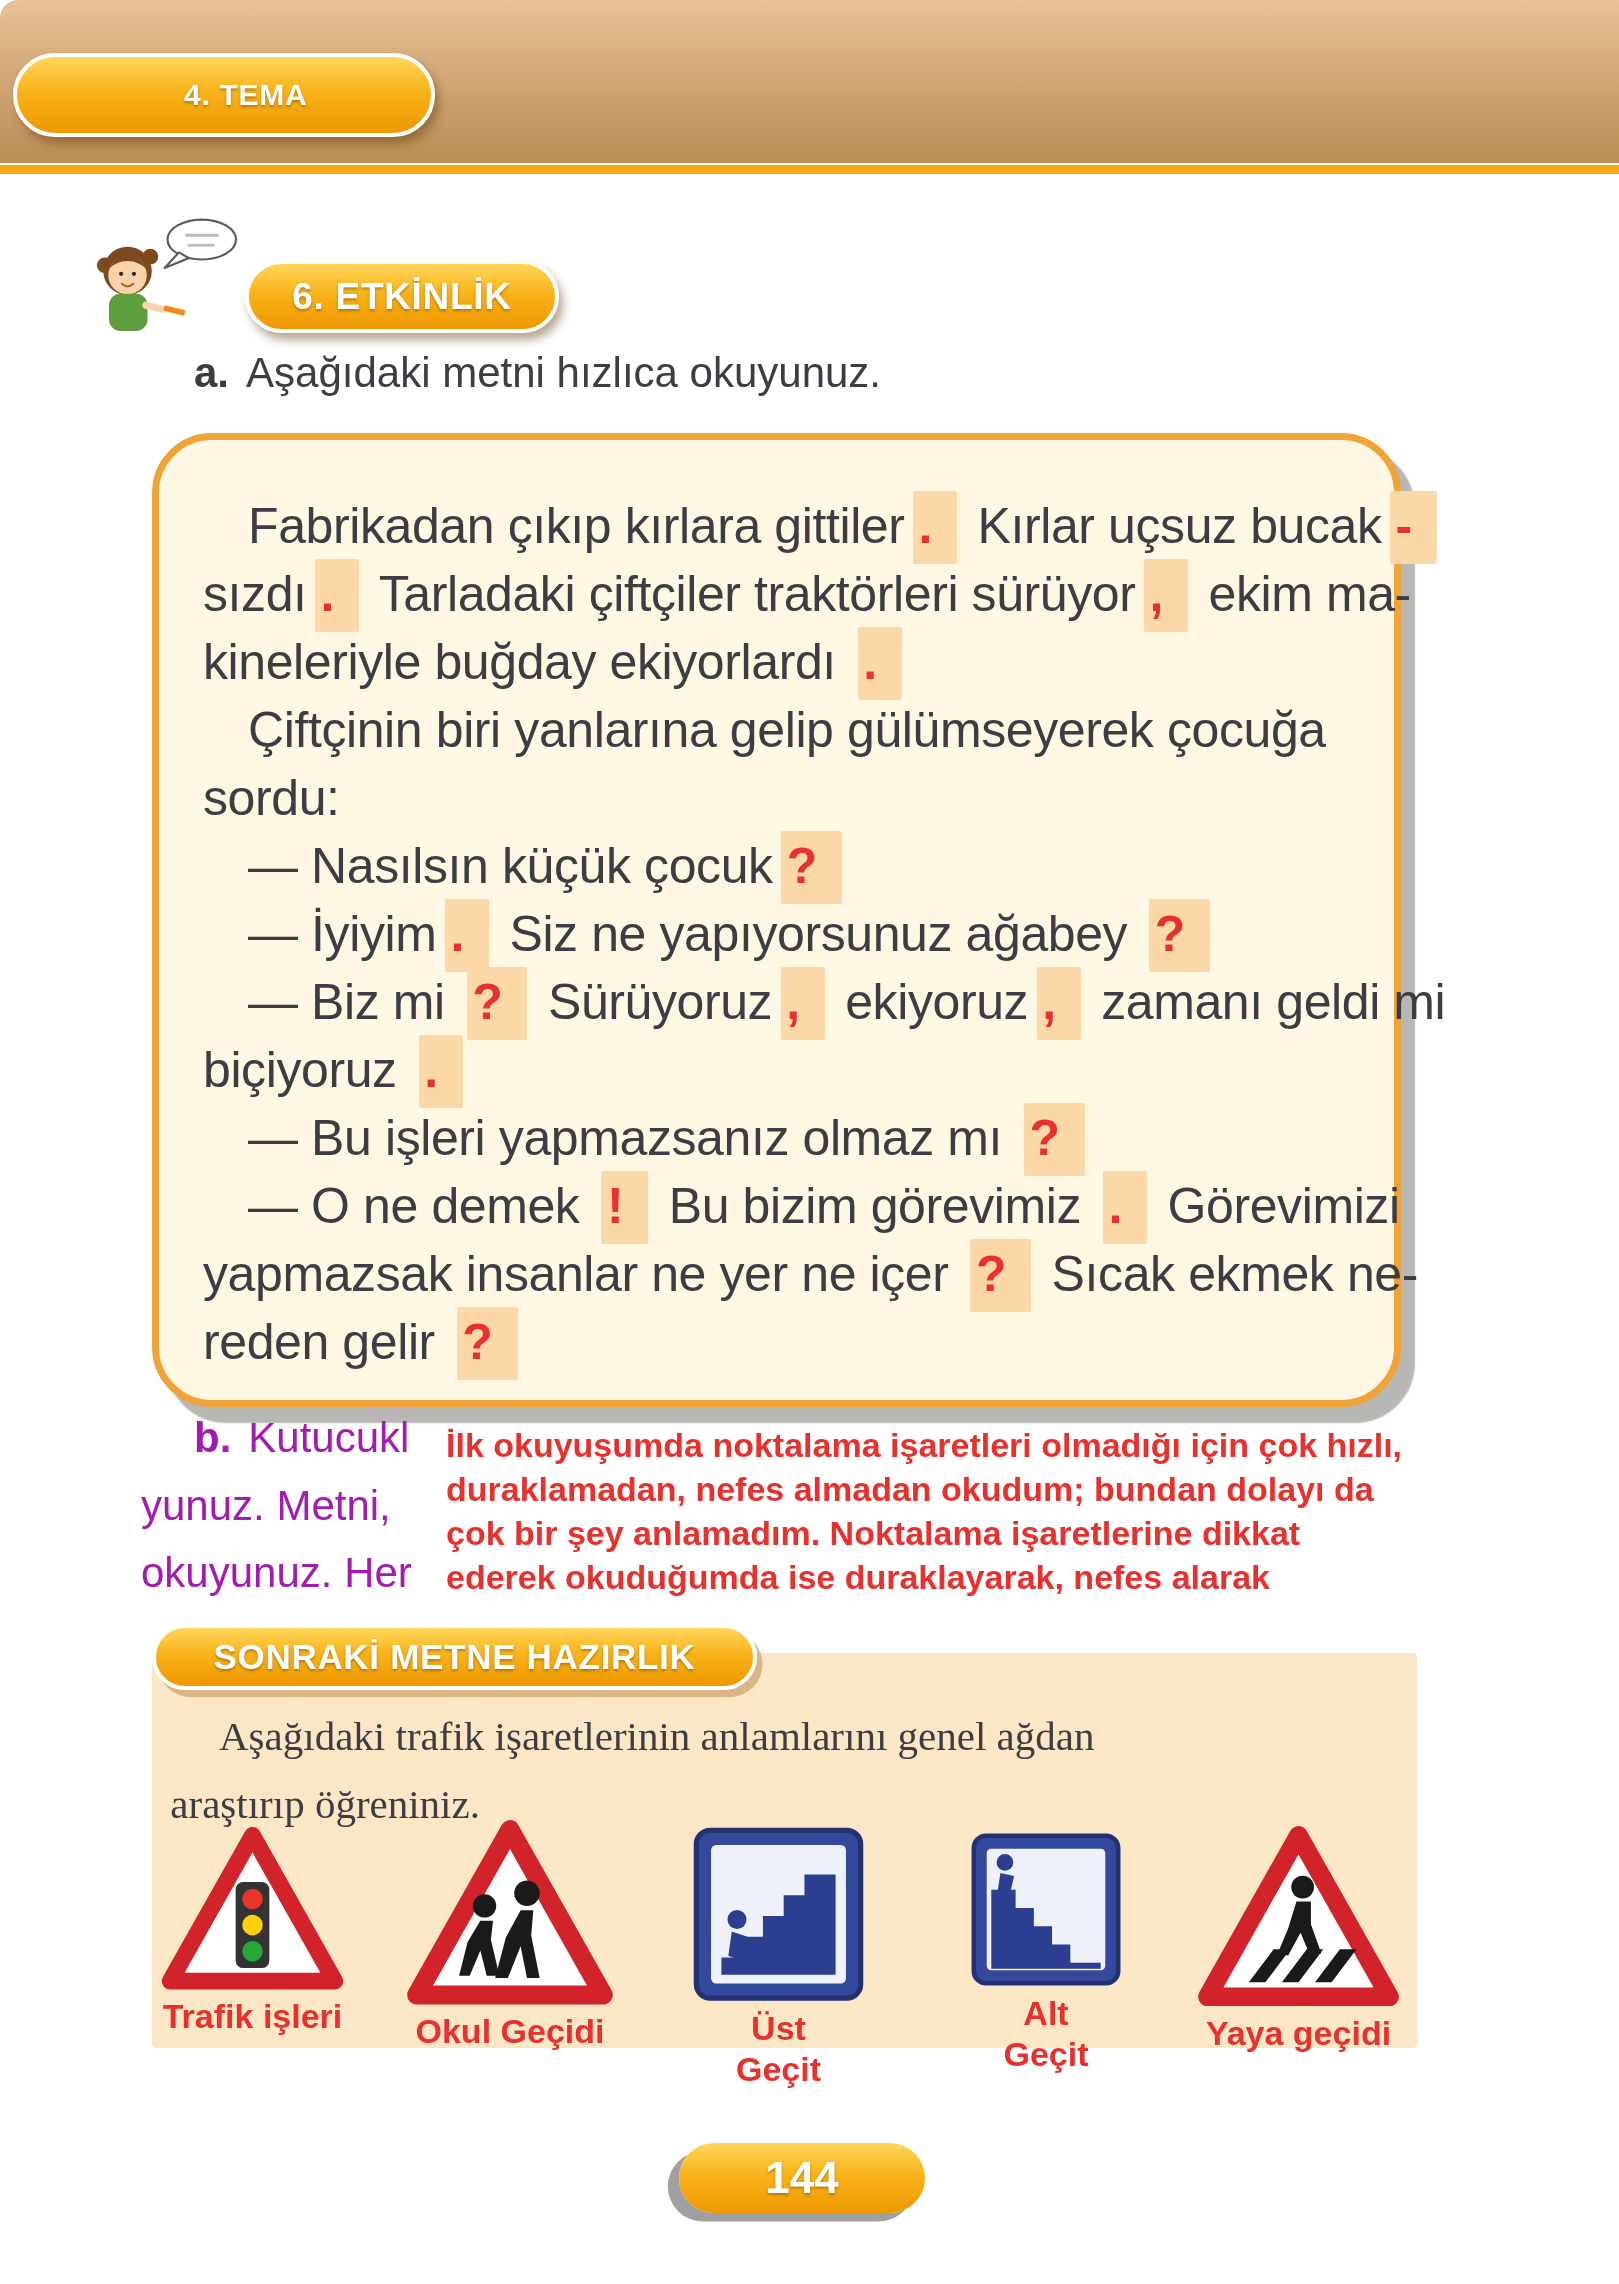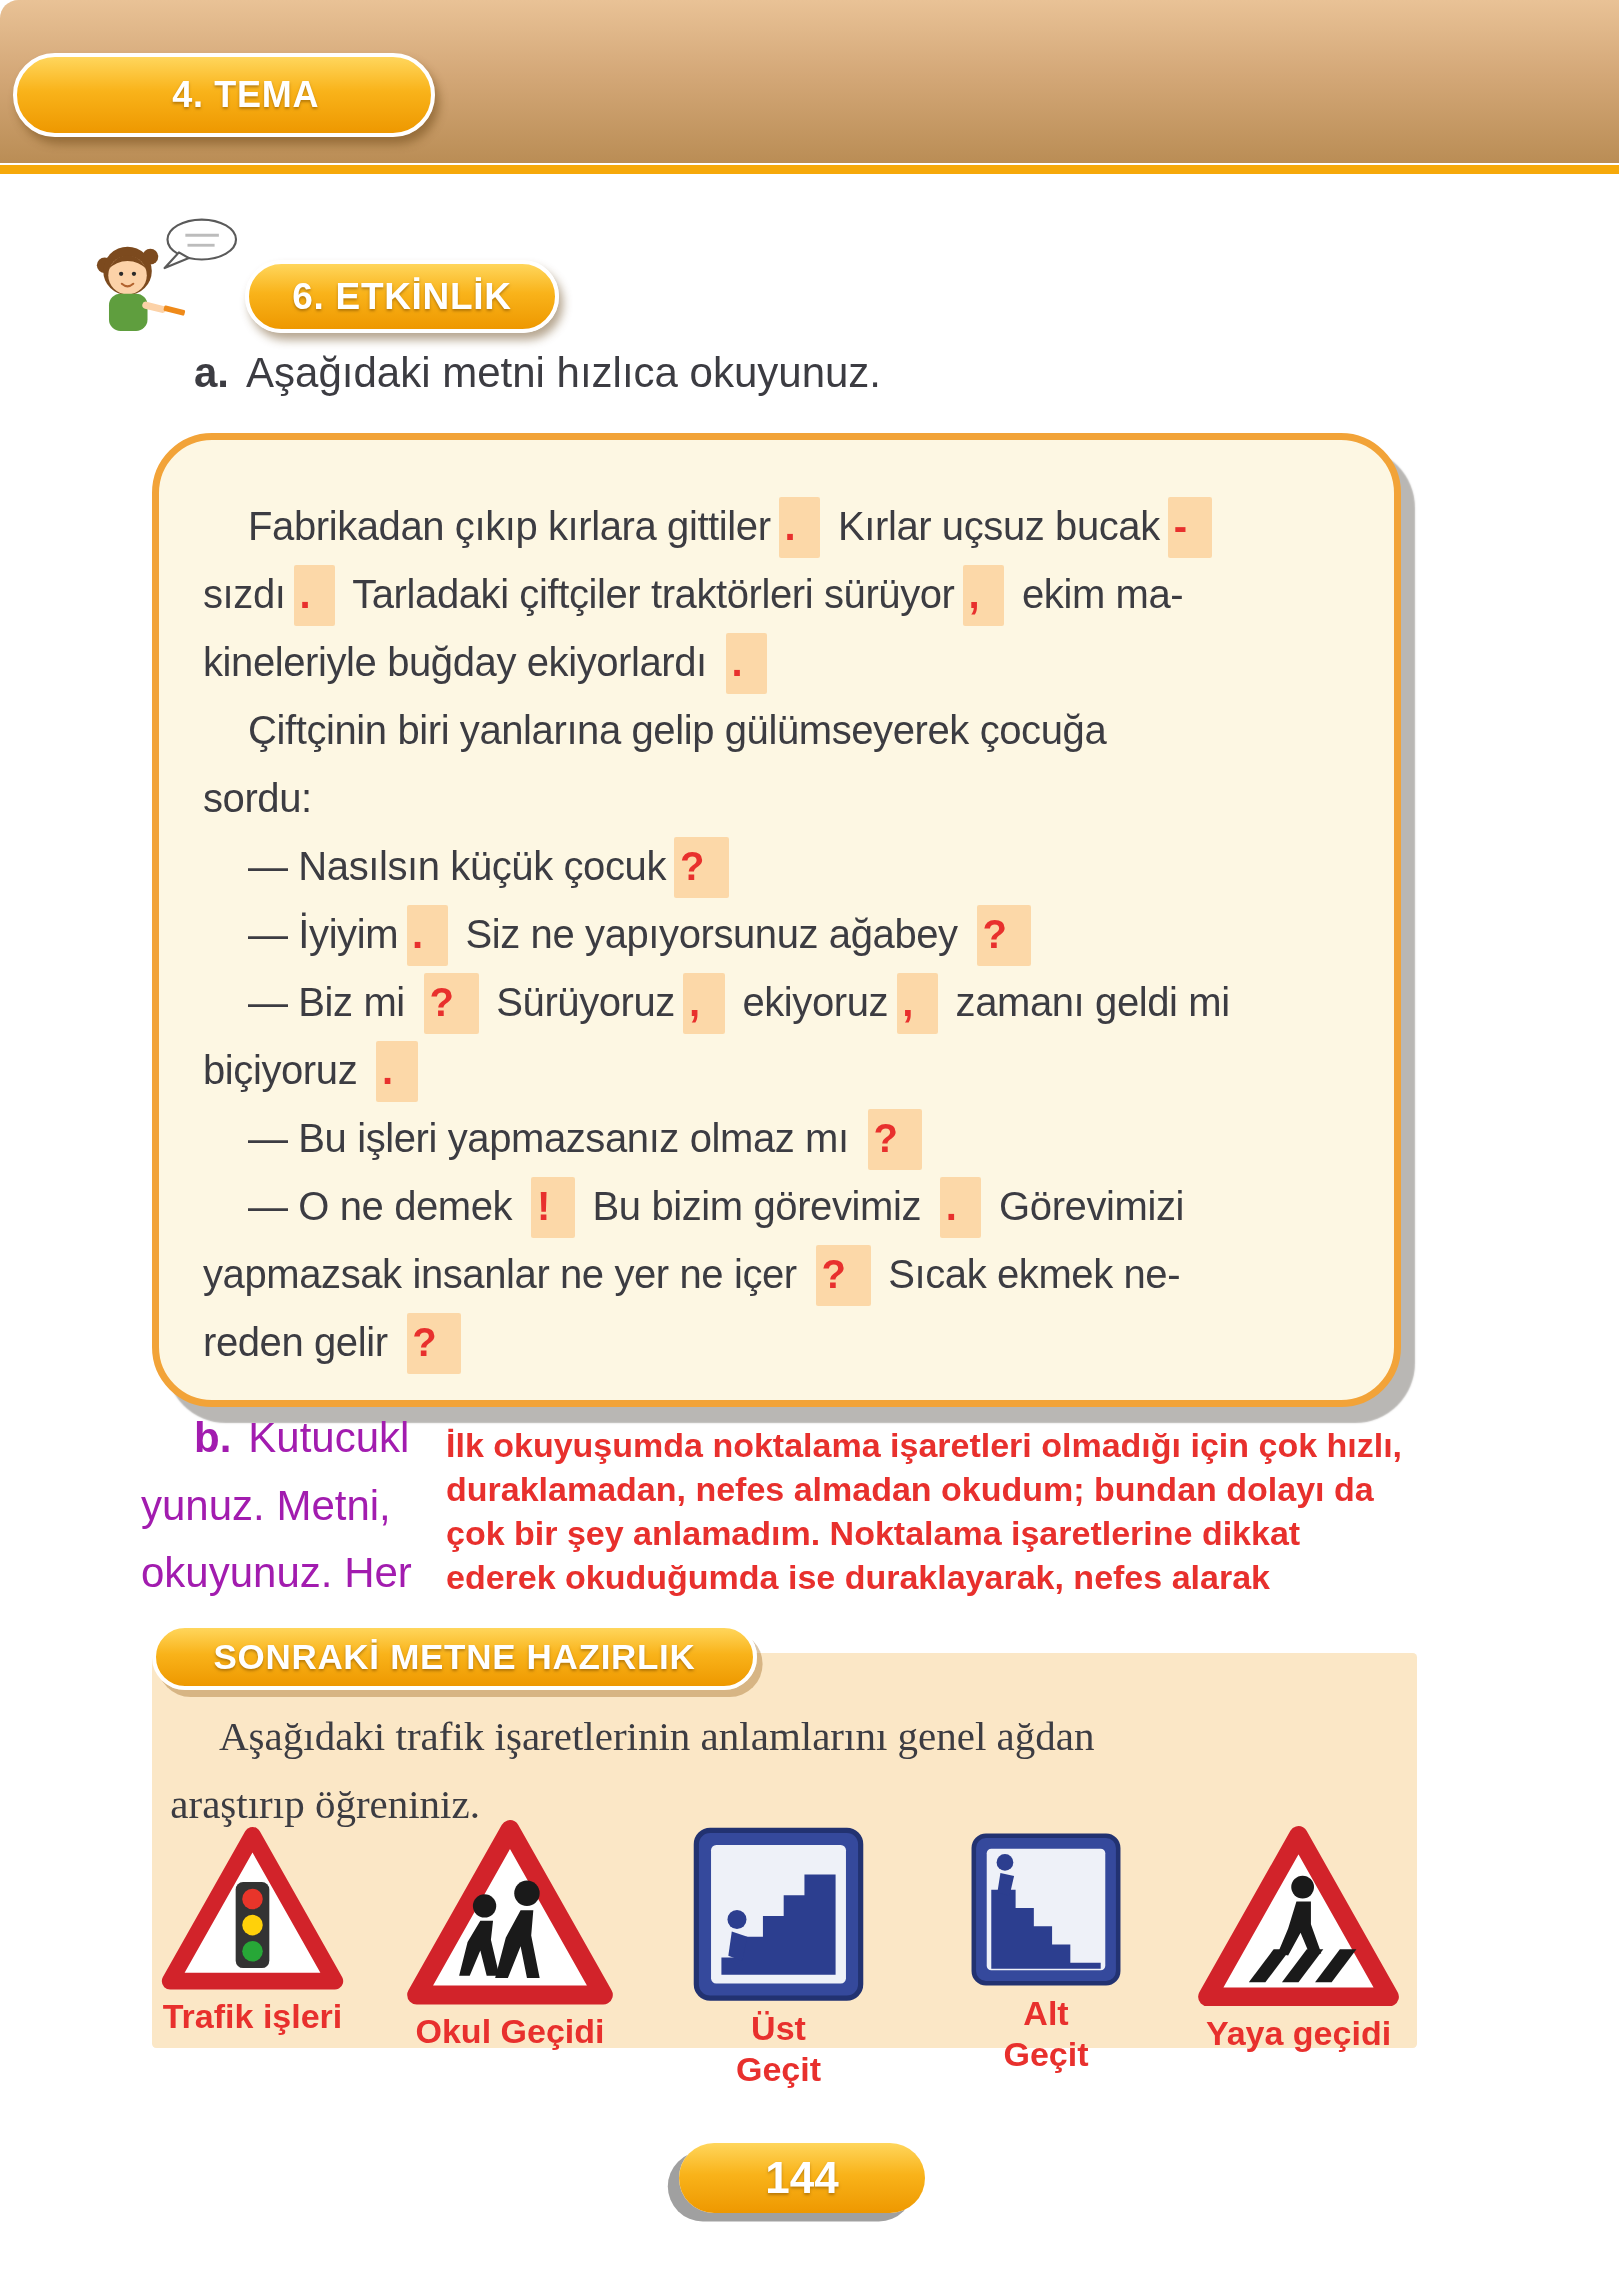--- a/index.html
+++ b/index.html
@@ -14,39 +14,39 @@
   .gold-line { position:absolute; top:163px; left:0; width:1620px; height:11.2px;
     background:#f6a90a; border-top:2.8px solid #ffffff; }
 
   
   .pill { background:linear-gradient(180deg,#ffd65c 0%, #f9b31a 45%, #ee9800 100%);
     border:4.9px solid #ffffff; border-radius:56px; display:flex; align-items:center; justify-content:center;
     box-shadow:4.2px 7px 9.8px rgba(95,60,10,.45); }
   .pill-text { color:#ffffff; font-weight:bold; letter-spacing:0.7px;
     text-shadow:0 2.1px 2.8px rgba(130,80,0,.55); white-space:nowrap; }
   .tema { position:absolute; left:12.7px; top:53px; width:422px; height:84px; }
-  .tema .pill-text { font-size:36px;margin-left:44px; }
+  .tema .pill-text { font-size:30px;margin-left:44px; }
   .activity { position:absolute; left:245px; top:260px; width:314px; height:73px; }
   .activity .pill-text { font-size:37px; }
   .prep-banner { position:absolute; left:152px; top:1624px; width:605px; height:66px; z-index:4;
     box-shadow:5.6px 7px 0 rgba(150,90,10,.35); }
   .prep-banner .pill-text { font-size:35px; }
 
   .girl { position:absolute; left:89px; top:215px; width:157px; height:129px; }
 
   .instr { position:absolute; font-size:42px; color:#3c3c42; white-space:nowrap; }
   .instr-a { left:194px; top:349px; }
   .letter { font-weight:bold; margin-right:17px; }
 
   
   .story-box { position:absolute; left:152px; top:433px; width:1249px; height:974px;
     background:#fdf7e3; border:7px solid #f2a338; border-radius:60px;
     box-shadow:14px 15.5px 1.4px rgba(128,124,118,.55); }
   .story-text { position:absolute; left:44px; top:52px; right:25px;
-    font-size:40px; letter-spacing:-0.4px; line-height:68px; color:#3c3c42; }
+    font-size:50px; letter-spacing:-0.4px; line-height:68px; color:#3c3c42; }
   .story-line { white-space:nowrap; }
   .story-line.indent { text-indent:45px; }
   .punct { background:#fcd8a8; color:#e8302d; font-weight:bold;
     padding:7px 25px 9.8px 5.6px; margin:0 7px 0 8.4px; border-radius:2.1px; }
 
   
   .b-line { position:absolute; font-size:42px; color:#a21caf; white-space:nowrap; }
   .b1 { left:194px; top:1414px; }
   .b2 { left:141px; top:1482px; }
   .b3 { left:141px; top:1549px; }

